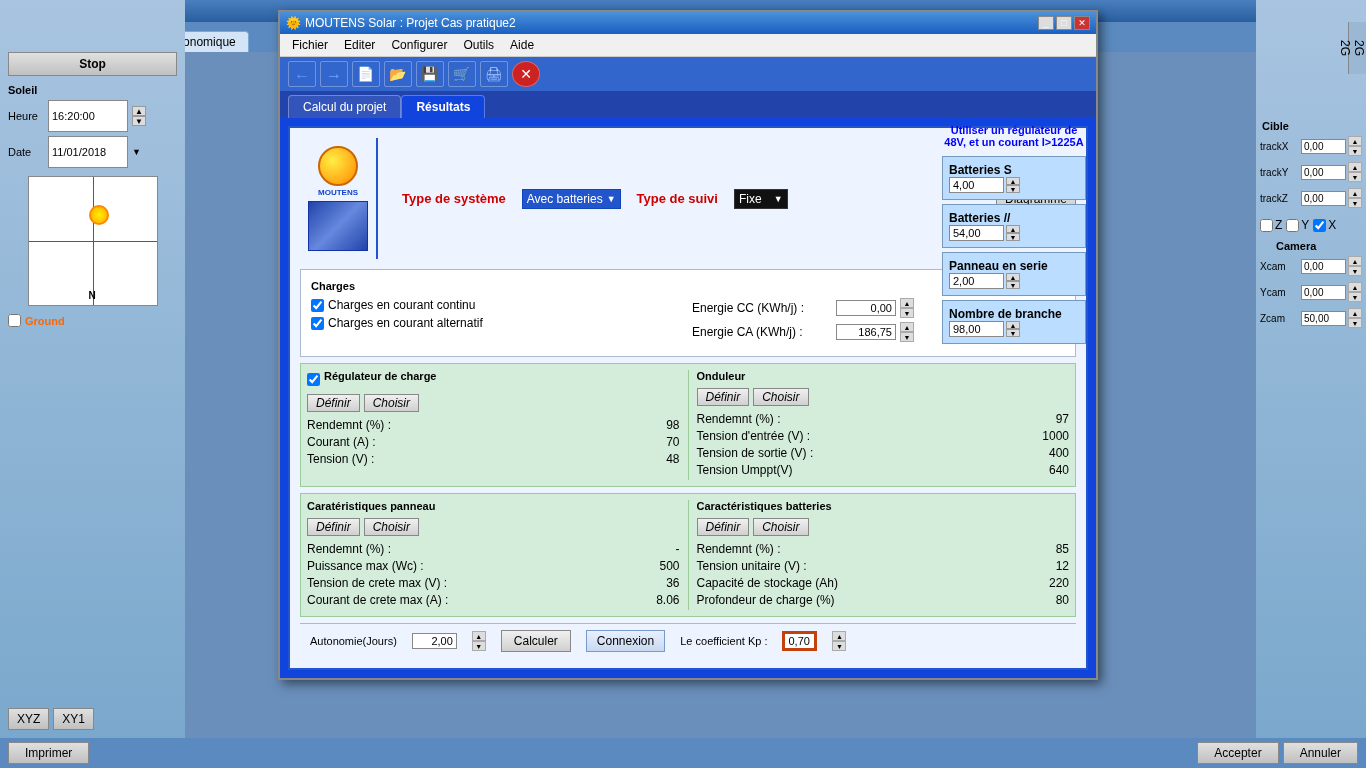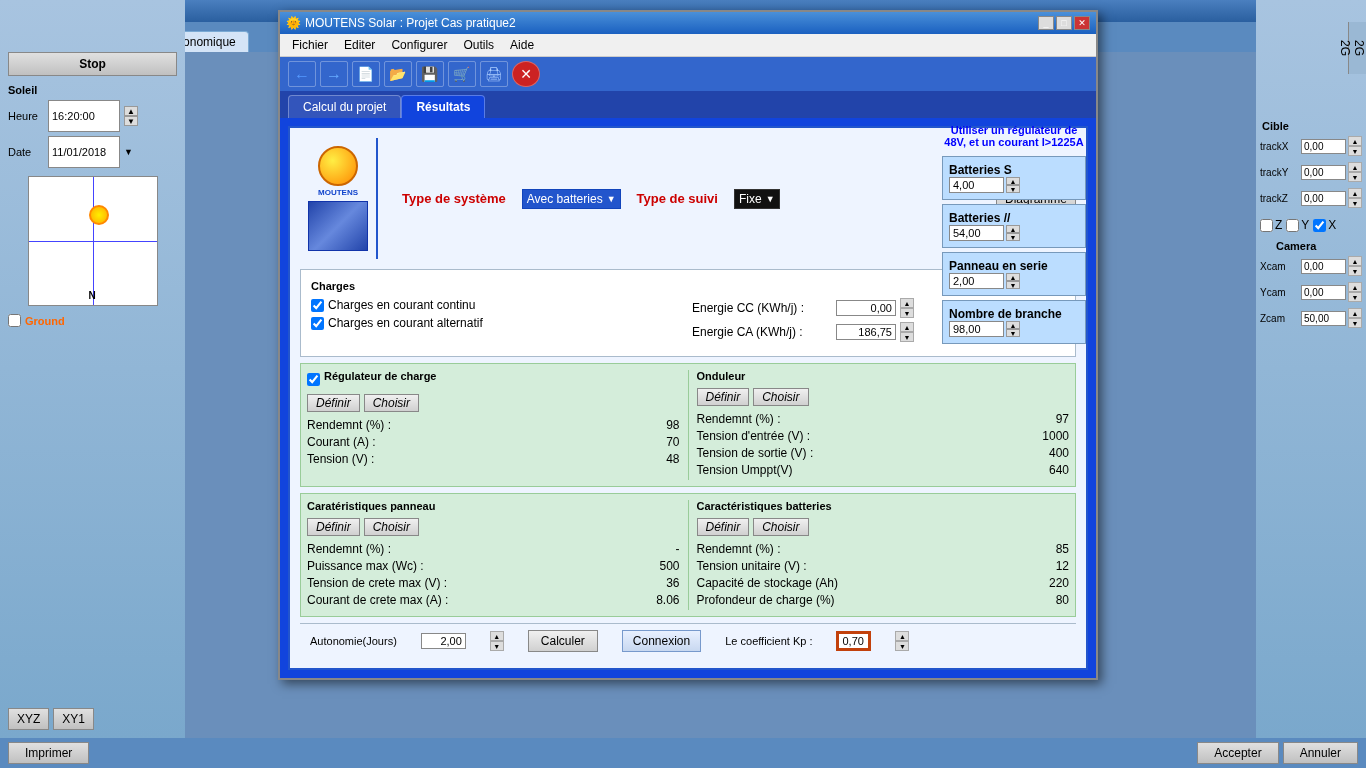--- a/index.html
+++ b/index.html
@@ -58,21 +58,21 @@
       margin-bottom: 8px;
     }
     .soleil-section { color: #000; margin-bottom: 4px; font-weight: bold; font-size: 11px; }
     .field-row { display: flex; align-items: center; margin-bottom: 4px; gap: 4px; }
     .field-label { font-size: 11px; width: 36px; }
     .field-input {
       background: white;
       border: 1px solid #888;
       padding: 9px 3px;
       font-size: 11px;
-      width: 72px;
+      width: 80px;
     }
     .spinner-btn { background: #ddd; border: 1px solid #999; width: 14px; height: 10px; font-size: 8px; cursor: pointer; display: flex; align-items: center; justify-content: center; }
     .spinner-group { display: flex; flex-direction: column; }
 
     .compass-box {
       background: white;
       border: 1px solid #888;
       width: 130px;
       height: 130px;
       margin: 8px auto;
@@ -232,21 +232,21 @@
     .select-arrow { font-size: 9px; }
     .suivi-label { color: #cc0000; font-weight: bold; font-size: 13px; }
     .select-box-dark {
       background: #111111;
       color: white;
       border: 1px solid #333;
       padding: 2px 4px;
       font-size: 11px;
       display: flex;
       align-items: center;
-      gap: 4px;
+      gap: 12px;
       cursor: pointer;
     }
 
     
     .section-box {
       border: 1px solid #aabbcc;
       background: white;
       padding: 10px;
       margin-bottom: 6px;
     }
@@ -305,21 +305,21 @@
     
     .warning-text { color: #0000ff; font-weight: bold; font-size: 11px; margin-bottom: 8px; text-align: center; }
 
     
     .dialog-bottom {
       background: #eef4ff;
       border-top: 1px solid #aabbcc;
       padding: 6px 10px;
       display: flex;
       align-items: center;
-      gap: 24px;
+      gap: 15px;
     }
     .autonomie-label { font-size: 11px; }
     .autonomie-input { background: white; border: 1px solid #888; padding: 1px 3px; width: 45px; font-size: 11px; text-align: right; }
     .calc-btn {
       background: linear-gradient(to bottom, #f0f0f0, #d0d0d0);
       border: 1px solid #888;
       padding: 3px 12px;
       font-size: 11px;
       cursor: pointer;
     }

